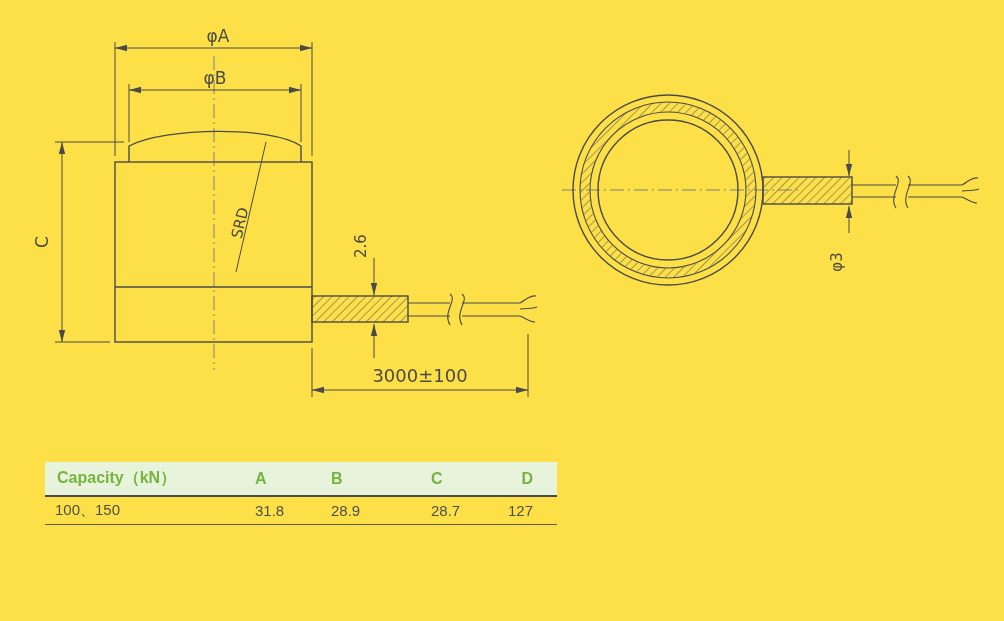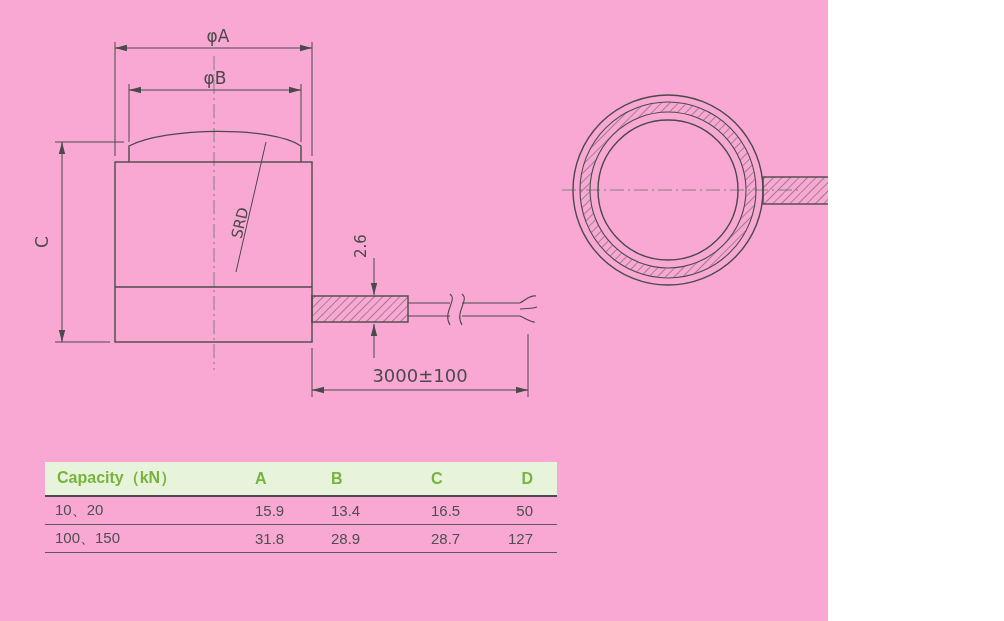--- a/index.html
+++ b/index.html
@@ -1,16 +1,16 @@
 <!DOCTYPE html>
 <html><head>
 <meta charset="utf-8">
 <style>
   html,body{margin:0;padding:0;background:#ffffff;}
-  .canvas{position:relative;width:828px;height:621px;background:#f9a8d4;overflow:hidden;
+  .canvas{position:relative;width:1004px;height:621px;background:#fde047;overflow:hidden;
           font-family:"Liberation Sans",sans-serif;}
   .canvas svg{position:absolute;left:0;top:0;}
   svg text{font-family:"DejaVu Sans",sans-serif;fill:#4a4a4a;stroke:none;}
 
   .spec-table-wrap{position:absolute;left:45px;top:462px;width:512px;}
   table.spec{border-collapse:collapse;width:100%;font-size:15px;color:#4f4f4f;
              font-family:"Liberation Sans",sans-serif;}
   table.spec thead th{background:#e8f3dc;color:#76b43e;font-size:16px;font-weight:bold;
              height:33px;text-align:left;padding:0 0 0 12px;border-bottom:2px solid #4a4a4a;}
   table.spec thead th.cap{margin-left:8px;}
@@ -124,27 +124,20 @@
         <tr>
           <th class="cap">Capacity（kN）</th>
           <th>A</th>
           <th>B</th>
           <th>C</th>
           <th class="col-d">D</th>
         </tr>
       </thead>
       <tbody>
         <tr>
-          <td class="cap">10、20</td>
-          <td>15.9</td>
-          <td>13.4</td>
-          <td>16.5</td>
-          <td class="col-d">50</td>
-        </tr>
-        <tr>
           <td class="cap">100、150</td>
           <td>31.8</td>
           <td>28.9</td>
           <td>28.7</td>
           <td class="col-d">127</td>
         </tr>
       </tbody>
     </table>
   </div>
 </div>

